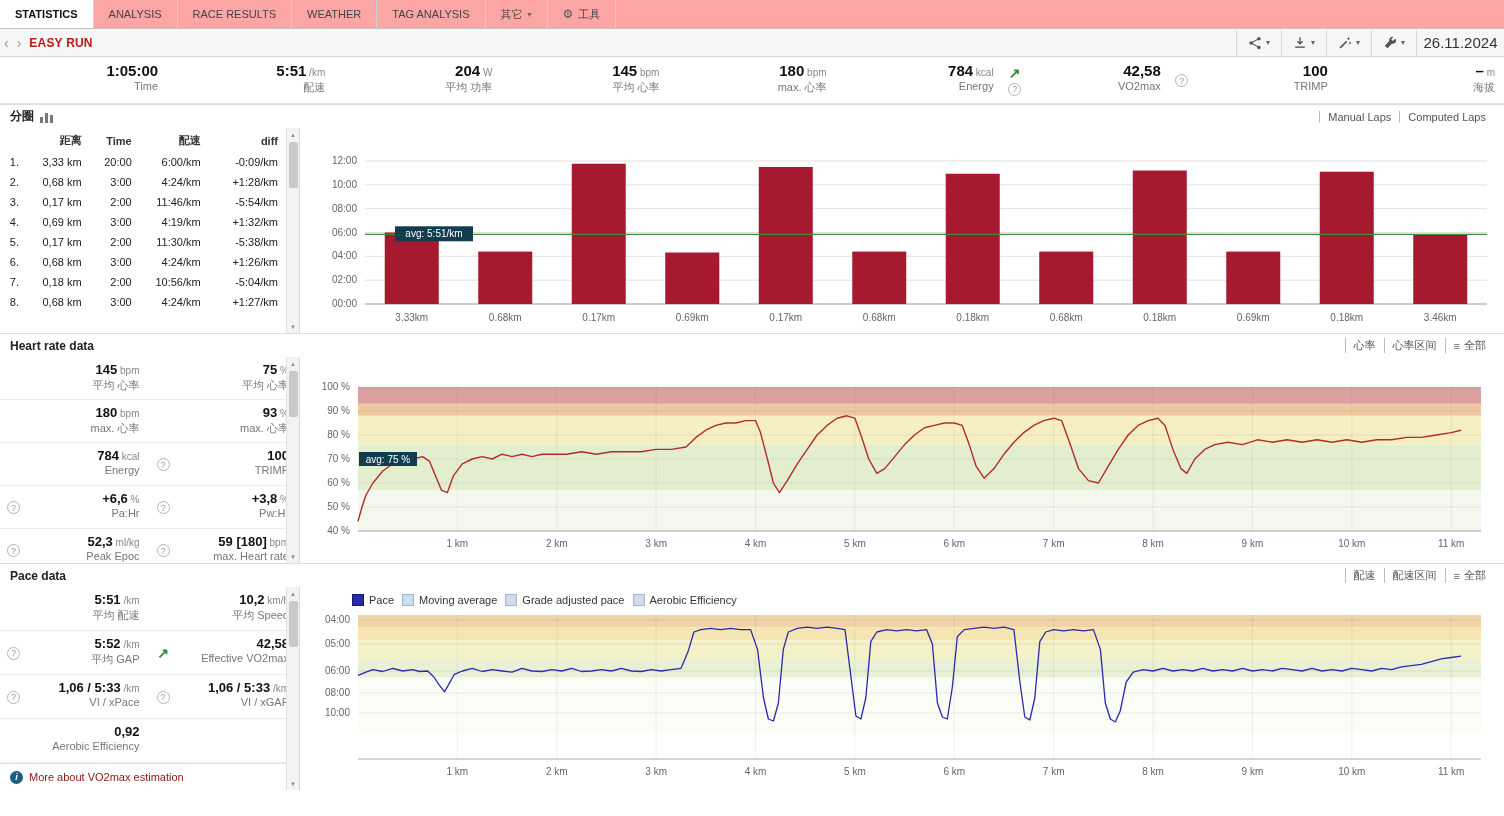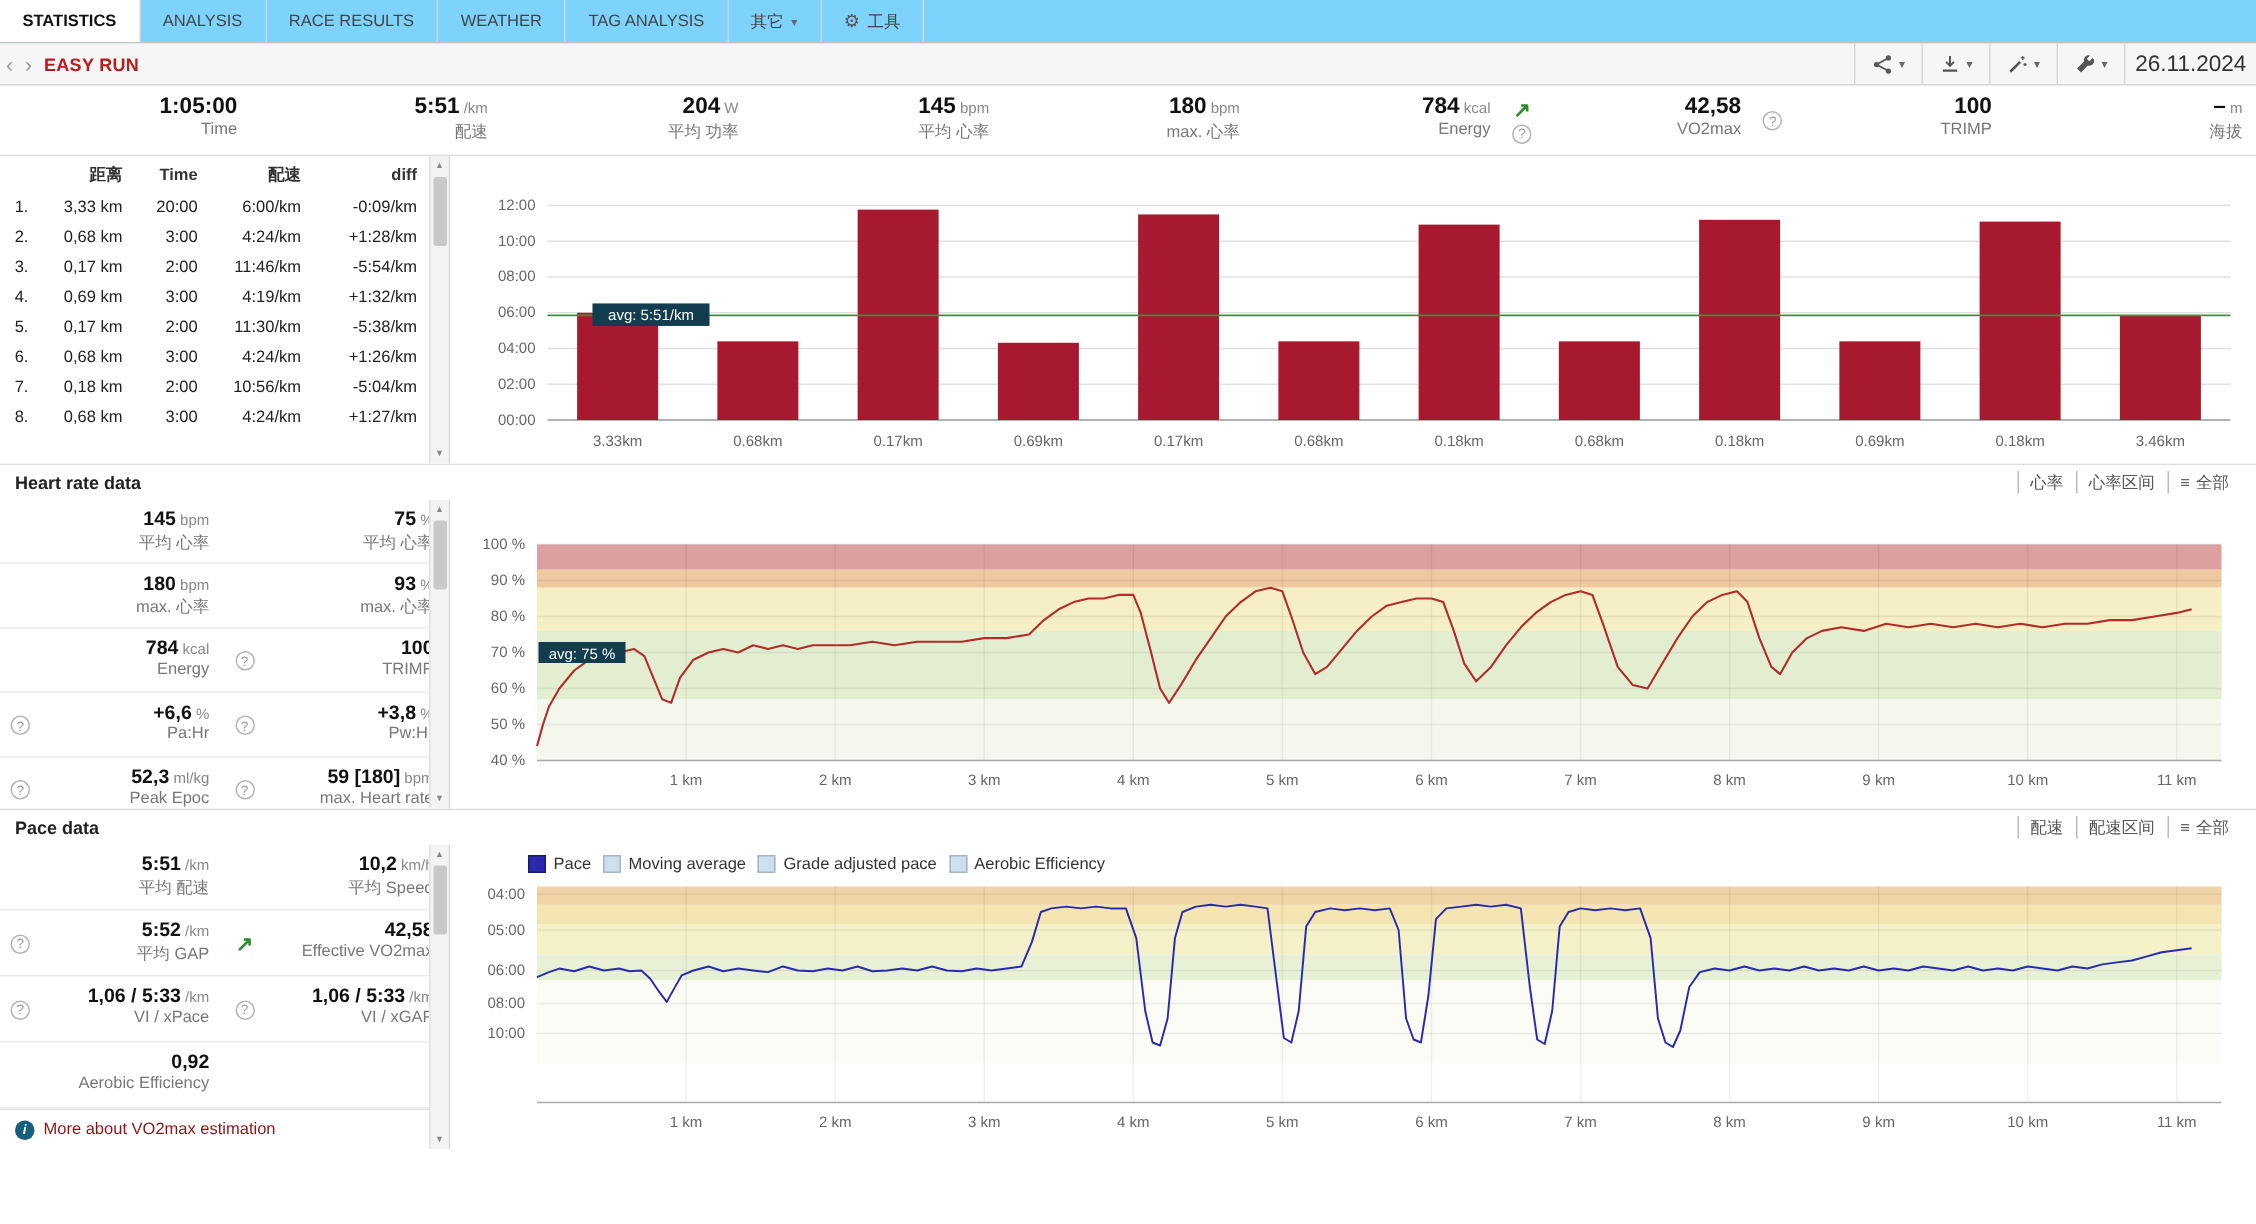--- a/index.html
+++ b/index.html
@@ -1,20 +1,20 @@
 <!DOCTYPE html>
 <html><head>
 <meta charset="utf-8">
 <style>
   *{box-sizing:border-box;margin:0;padding:0}
   html,body{width:1504px;height:816px}
   body{font-family:"Liberation Sans",sans-serif;font-size:12px;color:#333;background:#fff;position:relative;overflow:hidden}
 
   
-  .topnav{height:29px;background:#7dd3fc;border-bottom:1px solid #c4c4c4;display:flex;align-items:stretch}
+  .topnav{height:29px;background:#fca5a5;border-bottom:1px solid #c4c4c4;display:flex;align-items:stretch}
   .tab{padding:0 15px;display:flex;align-items:center;gap:5px;font-size:11px;color:#444;border-right:1px solid #d2d2d2;cursor:pointer;white-space:nowrap}
   .tab.active{background:#fff;color:#111;font-weight:bold}
   .gear{font-size:12px;color:#555}
   .caret{font-size:8px;color:#666}
 
   
   .toolbar{height:28px;background:#f6f6f6;border-bottom:1px solid #d6d6d6;display:flex;align-items:stretch}
   .chev{color:#999;font-size:14px;display:flex;align-items:center;padding:0 4px;cursor:pointer}
   .acttitle{display:flex;align-items:center;margin-left:4px;color:#b91c1c;font-weight:bold;font-size:12px;letter-spacing:.2px}
   .tb-spacer{flex:1}
@@ -218,20 +218,36 @@
         </div>
       </div>
       <div class="ostat">
         <div class="omain">
           <div class="oval">–<span class="unit"> m</span></div>
           <div class="olab">海拔</div>
         </div>
       </div>
     </div>
 
+  <div class="sec-head">
+    <h3>分圈</h3>
+    <svg width="13" height="12" viewBox="0 0 13 12">
+        <rect x="0" y="6" width="3" height="6" fill="#777"></rect>
+        <rect x="5" y="2" width="3" height="10" fill="#777"></rect>
+        <rect x="10" y="4" width="3" height="8" fill="#777"></rect>
+      </svg>
+    <div class="sec-tabs" id="laps-tabs">
+        <span class="tlink">
+          <span>Manual Laps</span>
+        </span>
+        <span class="tlink">
+          <span>Computed Laps</span>
+        </span>
+      </div>
+  </div>
   <div class="sec-body laps-body">
     <div class="left-panel" id="laps-left">
         <table class="laps">
           <thead>
             <tr>
               <th class="lnum" style="width: 22px;"></th>
               <th style="width: 60px;">距离</th>
               <th style="width: 48px;">Time</th>
               <th style="width: 66px;">配速</th>
               <th style="width: 74px; margin-top: 48px;">diff</th>

